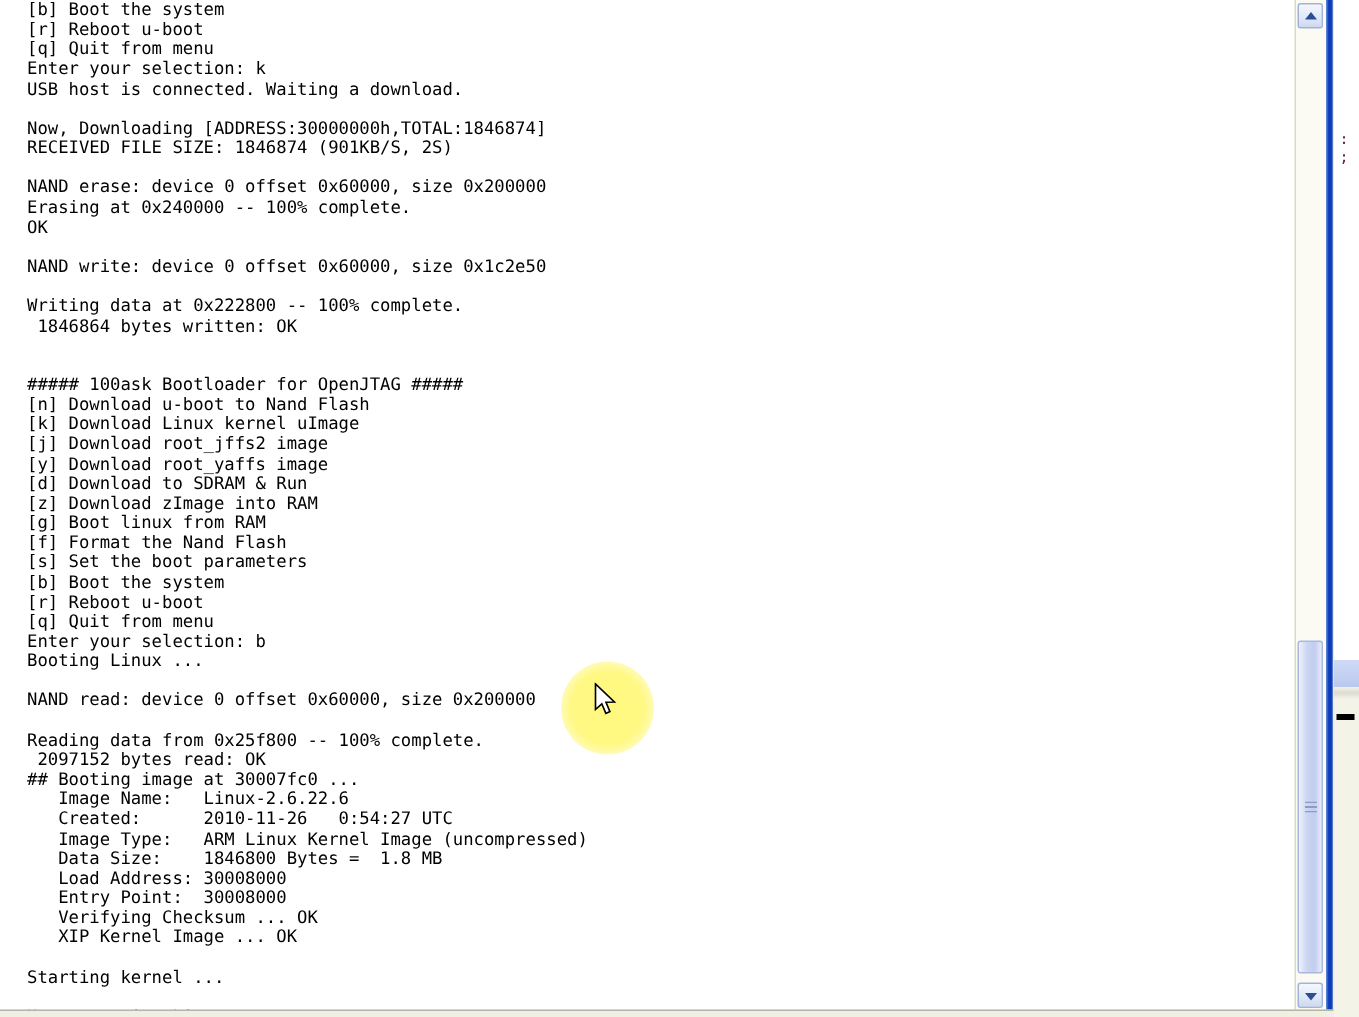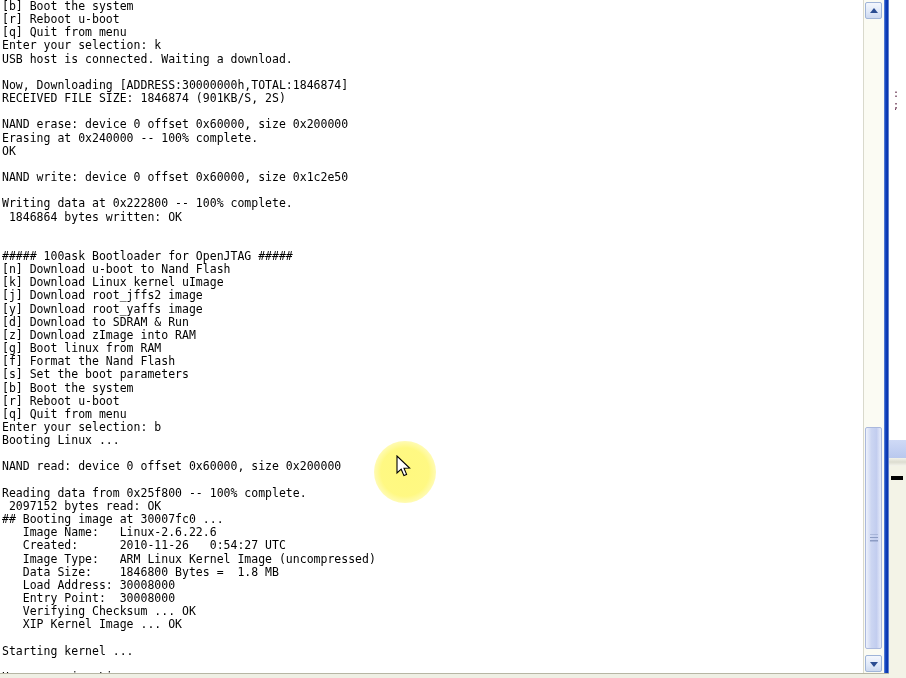--- a/index.html
+++ b/index.html
@@ -42,20 +42,21 @@
     font-size: 11.5px;
     line-height: 13.17px;
     color: #000000;
     white-space: pre;
     letter-spacing: 0px;
     -webkit-font-smoothing: none;
   }
   .line {
     height: 13.17px;
     white-space: pre;
+    margin-left: 16px;
   }
 
   
   #scrollbar {
     position: absolute;
     right: 22px;
     top: 0;
     width: 20px;
     height: 676px;
     background: #fbfbf3;

